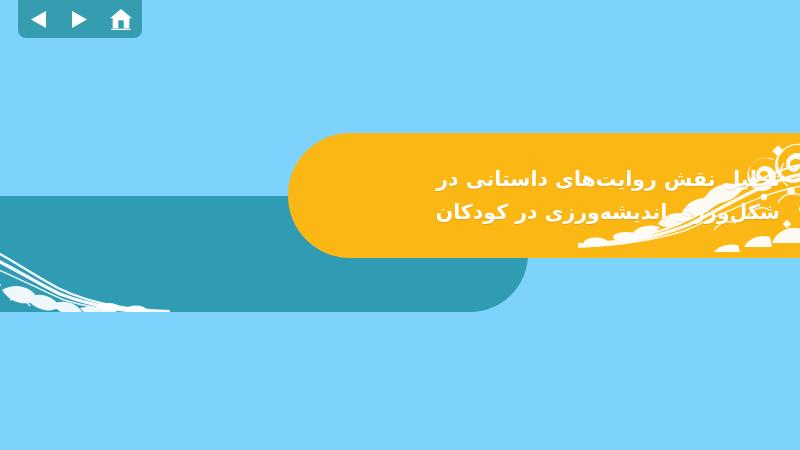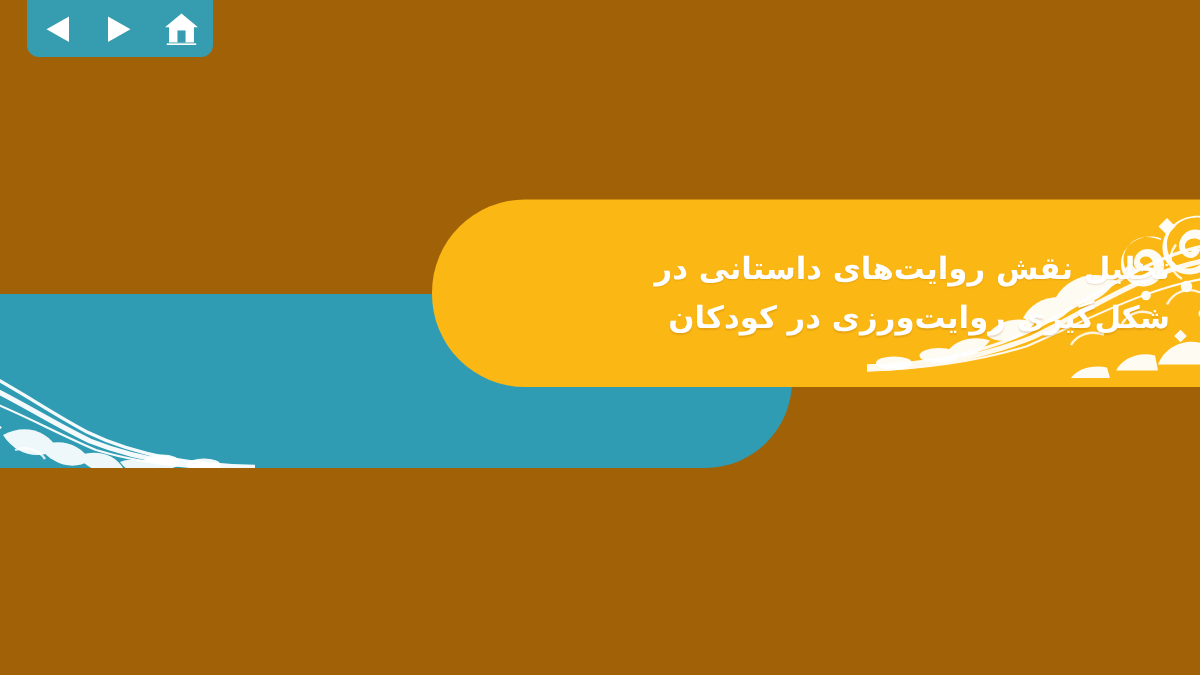--- a/index.html
+++ b/index.html
@@ -4,21 +4,21 @@
 <style>
   html, body {
     margin: 0;
     padding: 0;
     background: #474747;
   }
   #stage {
     position: relative;
     width: 800px;
     height: 450px;
-    background: #a16207;
+    background: #7dd3fc;
     overflow: hidden;
     font-family: "DejaVu Sans", sans-serif;
   }
 
   
   #navbar {
     position: absolute;
     left: 18px;
     top: -8px;
     width: 124px;
@@ -187,17 +187,17 @@
       <g fill="none" stroke="#ffffff" stroke-width="1.6" opacity="0.85">
         <path d="M222 62 c-9 -4 -18 0 -22 8"></path>
         <path d="M190 76 c-8 -3 -16 0 -20 7"></path>
         <path d="M158 90 c-9 -3 -18 0 -22 7"></path>
         <path d="M206 30 c-6 8 -4 18 4 23"></path>
       </g>
     </svg>
 
     <div id="title-block">
       <span class="title-line">تحلیل نقش روایت‌های داستانی در</span>
-      <span class="title-line">شکل‌گیری روایت‌ورزی در کودکان</span>
+      <span class="title-line">شکل‌ورزی اندیشه‌ورزی در کودکان</span>
     </div>
   </div>
 
 </div>
 
 </body></html>

